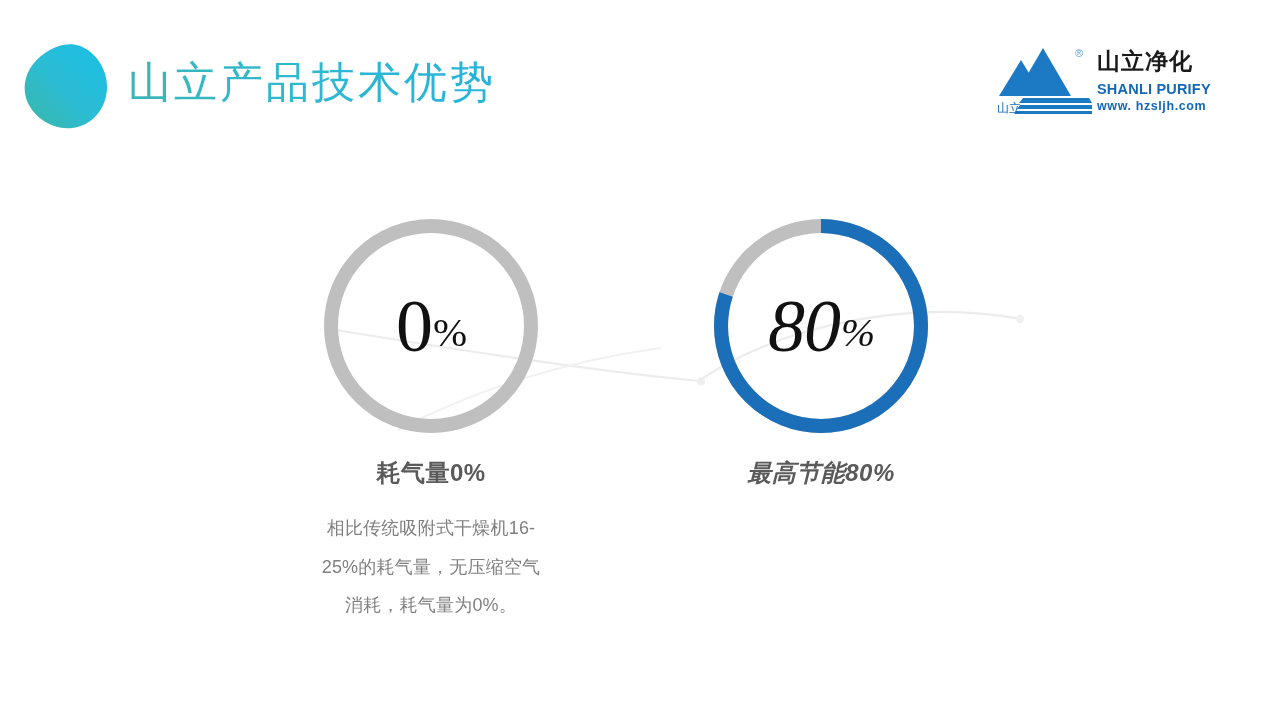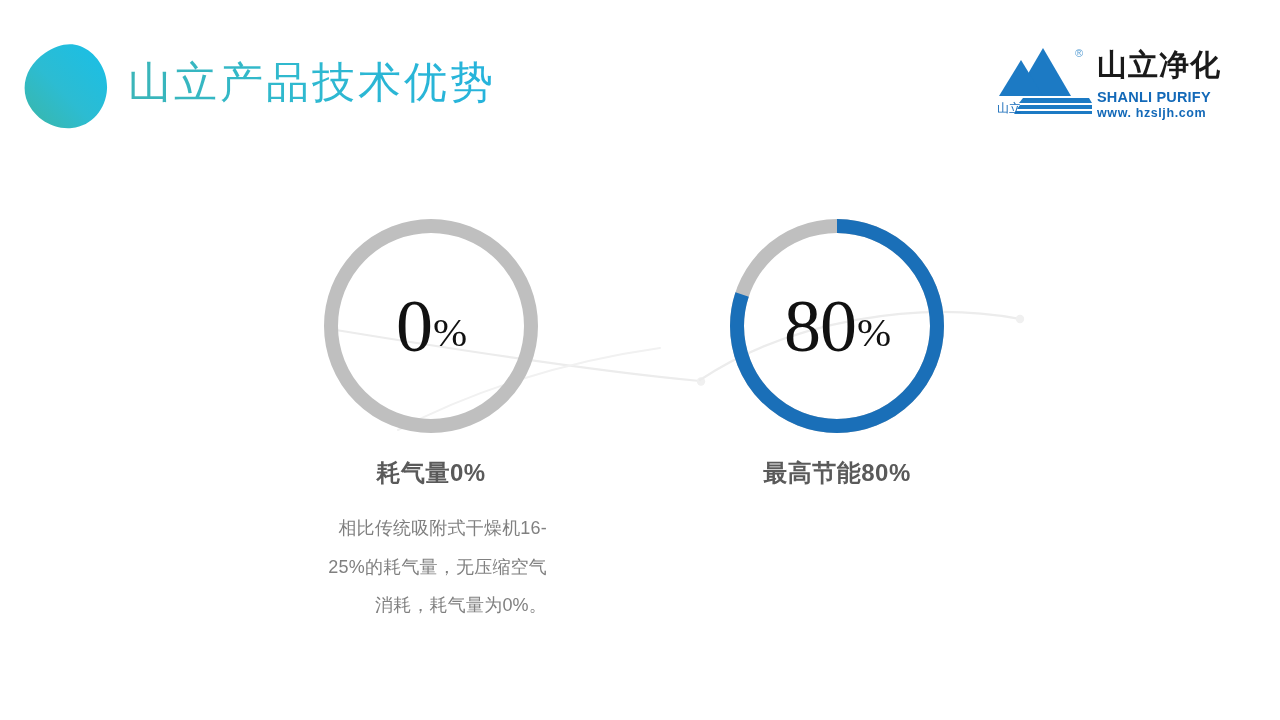--- a/index.html
+++ b/index.html
@@ -63,21 +63,21 @@
     height: 72px;
   }
   .logo-text {
     position: absolute;
     left: 100px;
     top: 5px;
     width: 128px;
   }
   .logo-cn {
     font-family: Liberation Sans, sans-serif;
-    font-size: 30px;
+    font-size: 23px;
     font-weight: 700;
     color: #1a1a1a;
     letter-spacing: 1px;
     line-height: 1.05;
     white-space: nowrap;
   }
   .logo-en {
     font-family: "Liberation Sans", "DejaVu Sans", sans-serif;
     font-size: 14.5px;
     font-weight: 700;
@@ -109,21 +109,21 @@
   }
 
   
   .stat {
     position: absolute;
     top: 218px;
     width: 300px;
     text-align: center;
   }
   .stat-a { left: 281px; }
-  .stat-b { left: 687px; }
+  .stat-b { left: 671px; font-style: italic; }
 
   .donut-wrap {
     position: relative;
     width: 216px;
     height: 216px;
     margin: 0 auto;
   }
   .donut-svg {
     position: absolute;
     left: 0;
@@ -169,21 +169,21 @@
     letter-spacing: 0.5px;
   }
   .stat-body {
     margin: 20px auto 0 auto;
     width: 232px;
     font-family: "Liberation Sans", "DejaVu Sans", sans-serif;
     font-size: 18px;
     font-weight: 400;
     color: #808080;
     line-height: 2.15;
-    text-align: right;
+    text-align: center;
     letter-spacing: 0.2px;
   }
 </style>
 </head>
 <body>
 
 <div id="slide">
 
   <svg class="decor-curves" viewBox="0 0 1280 720" xmlns="http://www.w3.org/2000/svg" aria-hidden="true">
     <path d="M336 330 C 470 352, 600 372, 700 381" fill="none" stroke="#ececec" stroke-width="2.2" stroke-linecap="round"></path>

